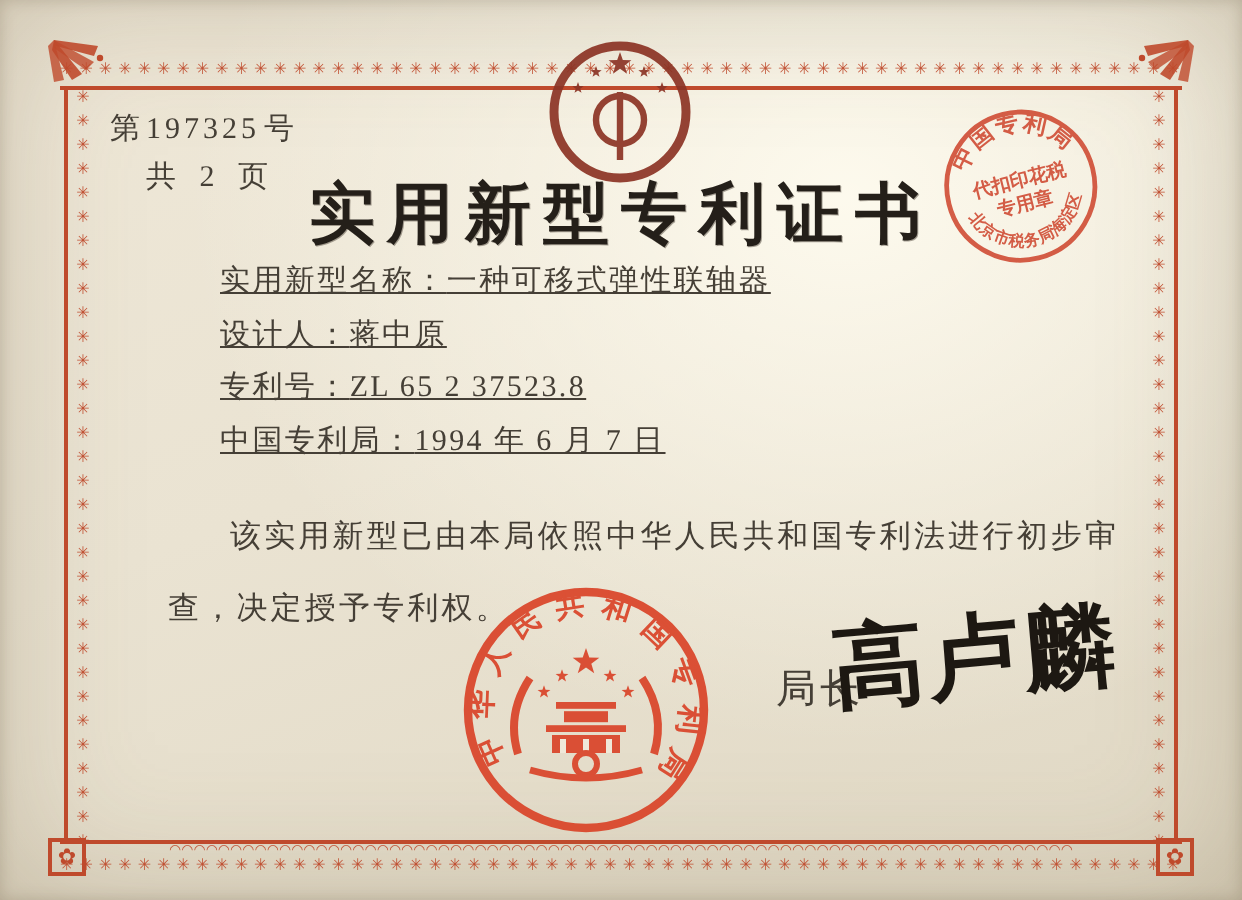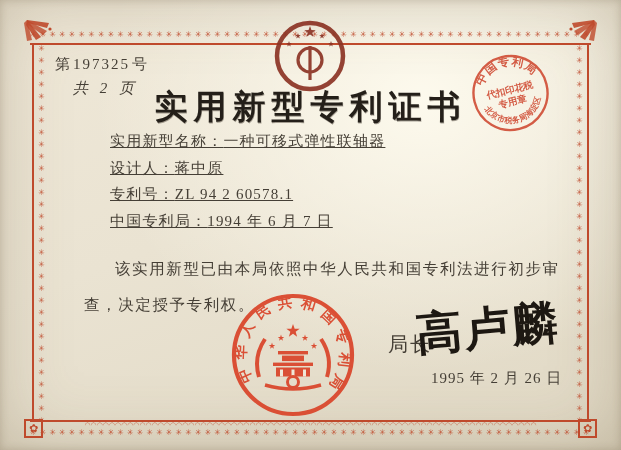--- a/index.html
+++ b/index.html
@@ -44,21 +44,21 @@
   .c-bl{left:24px;bottom:12px;}
   .c-br{right:24px;bottom:12px;}
   .c-tl{left:23px;top:17px;}
   .c-tr{right:23px;top:17px;transform:scaleX(-1);}
   
   .doc-no{
     position:absolute;left:55px;top:55px;
     font-size:15px;color:var(--body-ink);letter-spacing:1px;
   }
   .doc-no .num{margin:0 2px;letter-spacing:2px;}
-  .pages{position:absolute;left:73px;top:79px;font-size:15px;color:var(--body-ink);letter-spacing:4px;font-style:italic;}
+  .pages{position:absolute;left:73px;top:79px;font-size:15px;color:var(--body-ink);letter-spacing:4px;}
   .title{
     position:absolute;left:0;right:0;top:85px;text-align:center;
     font-size:33px;font-weight:bold;letter-spacing:6px;color:var(--ink);
     font-family:"Liberation Sans","DejaVu Sans",sans-serif;
     text-shadow:.5px .5px 0 rgba(40,30,20,.4);
     z-index:3;
   }
   .logo-top{position:absolute;left:268px;top:12px;z-index:2;opacity:.92;}
   
   .fields{
@@ -158,21 +158,21 @@
 
   <div class="doc-no">
     <span>第</span><span class="num">197325</span><span>号</span>
   </div>
   <div class="pages">共 2 页</div>
   <div class="title">实用新型专利证书</div>
 
   <div class="fields">
     <div><span>实用新型名称：</span><span>一种可移式弹性联轴器</span></div>
     <div><span>设计人：</span><span>蒋中原</span></div>
-    <div><span>专利号：</span><span>ZL 94 2 60578.1</span></div>
+    <div><span>专利号：</span><span>ZL 65 2 37523.8</span></div>
     <div><span>中国专利局：</span><span>1994 年 6 月 7 日</span></div>
   </div>
 
   <p class="paragraph">该实用新型已由本局依照中华人民共和国专利法进行初步审查，决定授予专利权。</p>
 
   <div class="stamp">
     <svg width="86" height="86" viewBox="-43 -43 86 86">
       <defs>
         <path id="arcT" d="M-25,-13 A28.5,28.5 0 0 1 25,-13"></path>
         <path id="arcB" d="M-29,9 A30.5,30.5 0 0 0 29,9"></path>
@@ -216,15 +216,14 @@
         <circle cx="0" cy="27" r="5.5" fill="none" stroke="#da452a" stroke-width="3"></circle>
         <path d="M-34,22 Q-40,2 -28,-16" fill="none" stroke="#da452a" stroke-width="4"></path>
         <path d="M34,22 Q40,2 28,-16" fill="none" stroke="#da452a" stroke-width="4"></path>
         <path d="M-28,30 Q0,38 28,30" fill="none" stroke="#da452a" stroke-width="3.4"></path>
       </g>
     </svg>
   </div>
 
   <div class="sign-label">局长</div>
   <div class="sign-name">高卢麟</div>
-  <div class="date">1995 年 2 月 26 日</div>
 
 </div>
 
 </body></html>

